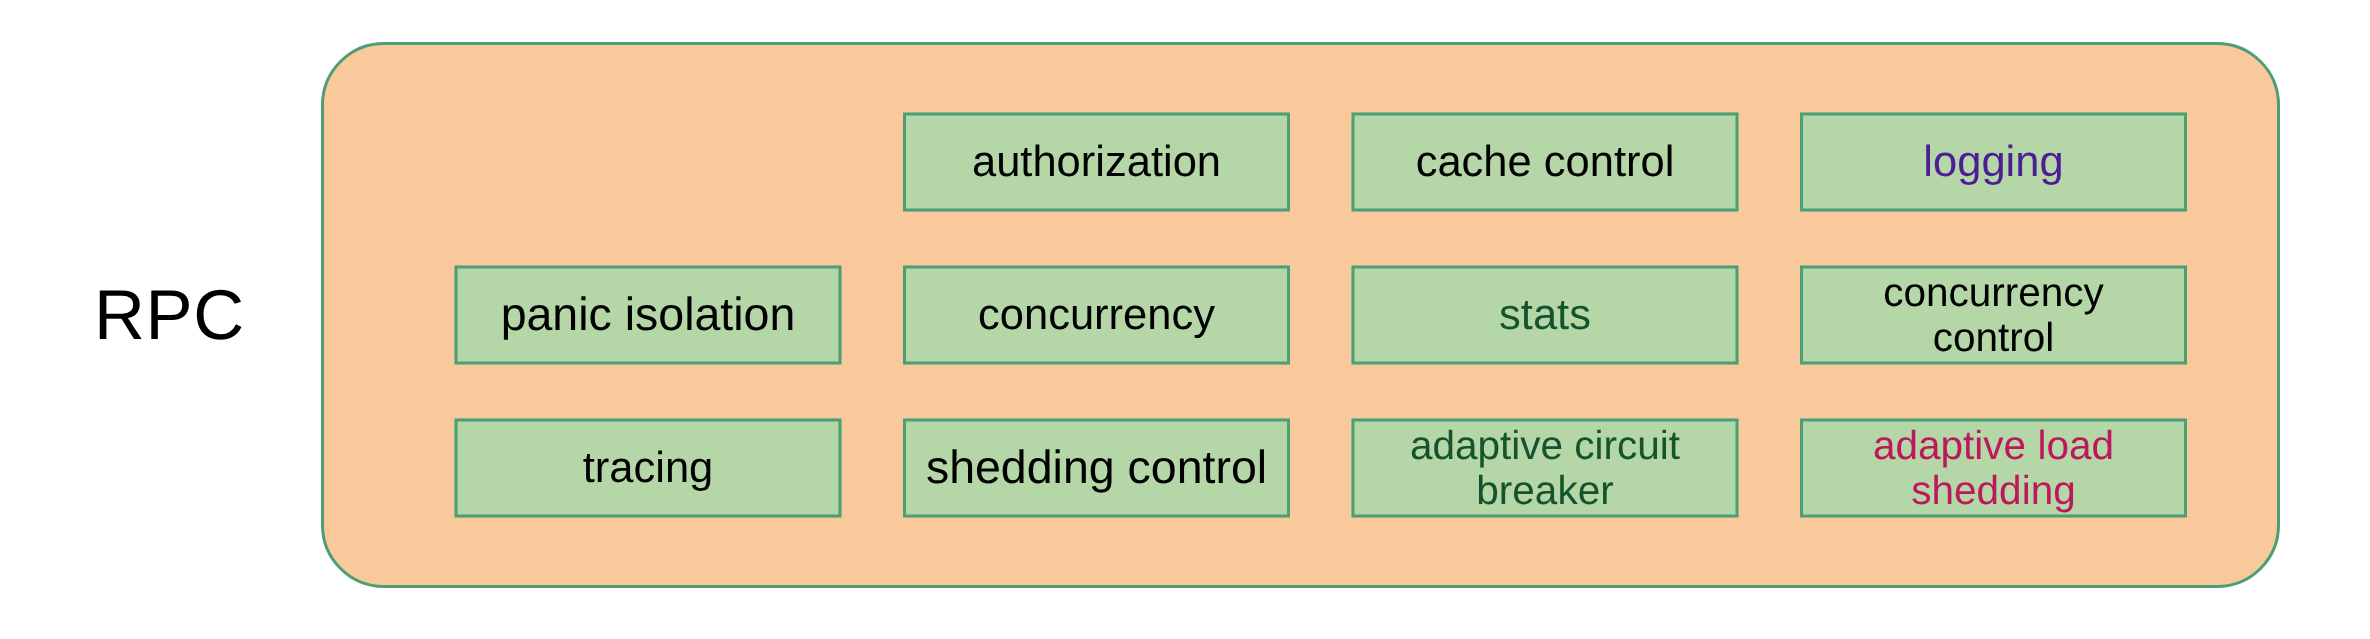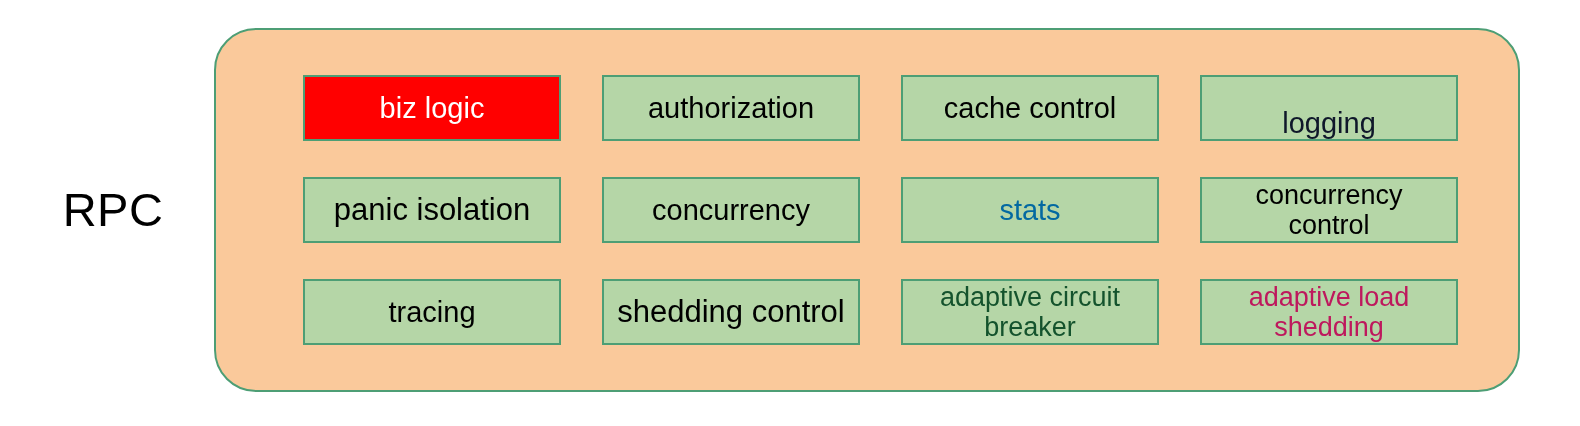--- a/index.html
+++ b/index.html
@@ -100,39 +100,36 @@
 </head>
 <body>
 
 <div id="diagram-root">
 
   <div id="rpc-label">RPC</div>
 
   <div id="rpc-container">
 
     <div id="middleware-grid">
-        <div class="mw-box tone-red" style="grid-area: 1 / 1; background: rgb(255, 0, 0); color: rgb(255, 255, 255);">
-          <span class="mw-label size-lg">biz logic</span>
-        </div>
         <div class="mw-box tone-green" style="grid-area: 1 / 2; background: rgb(181, 214, 167); color: rgb(0, 0, 0);">
           <span class="mw-label size-lg">authorization</span>
         </div>
         <div class="mw-box tone-green" style="grid-area: 1 / 3; background: rgb(181, 214, 167); color: rgb(0, 0, 0);">
           <span class="mw-label size-lg">cache control</span>
         </div>
-        <div class="mw-box tone-green" style="grid-area: 1 / 4; background: rgb(181, 214, 167); color: #0f172a; align-items: flex-end;">
+        <div class="mw-box tone-green" style="grid-area: 1 / 4; background: rgb(181, 214, 167); color: #4c1d95;">
           <span class="mw-label size-lg">logging</span>
         </div>
         <div class="mw-box tone-green" style="grid-area: 2 / 1; background: rgb(181, 214, 167); color: rgb(0, 0, 0);">
           <span class="mw-label size-sm">panic isolation</span>
         </div>
         <div class="mw-box tone-green" style="grid-area: 2 / 2; background: rgb(181, 214, 167); color: rgb(0, 0, 0);">
           <span class="mw-label size-lg">concurrency</span>
         </div>
-        <div class="mw-box tone-green" style="grid-area: 2 / 3; background: rgb(181, 214, 167); color: #0369a1;">
+        <div class="mw-box tone-green" style="grid-area: 2 / 3; background: rgb(181, 214, 167); color: #14532d;">
           <span class="mw-label size-lg">stats</span>
         </div>
         <div class="mw-box tone-green" style="grid-area: 2 / 4; background: rgb(181, 214, 167); color: rgb(0, 0, 0);">
           <span class="mw-label size-md">concurrency
 control</span>
         </div>
         <div class="mw-box tone-green" style="grid-area: 3 / 1; background: rgb(181, 214, 167); color: rgb(0, 0, 0);">
           <span class="mw-label size-lg">tracing</span>
         </div>
         <div class="mw-box tone-green" style="grid-area: 3 / 2; background: rgb(181, 214, 167); color: rgb(0, 0, 0);">

